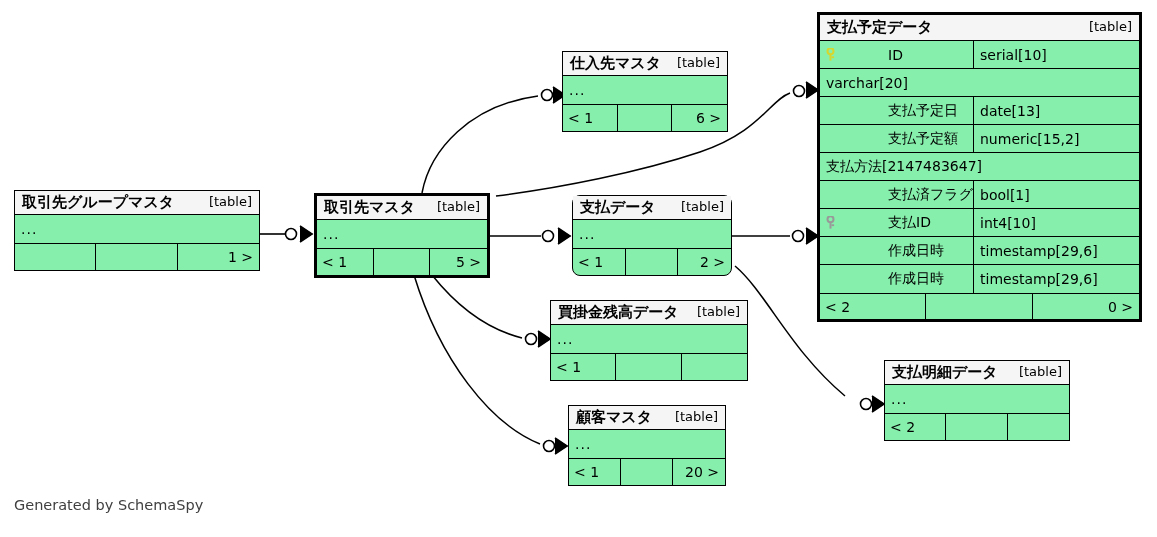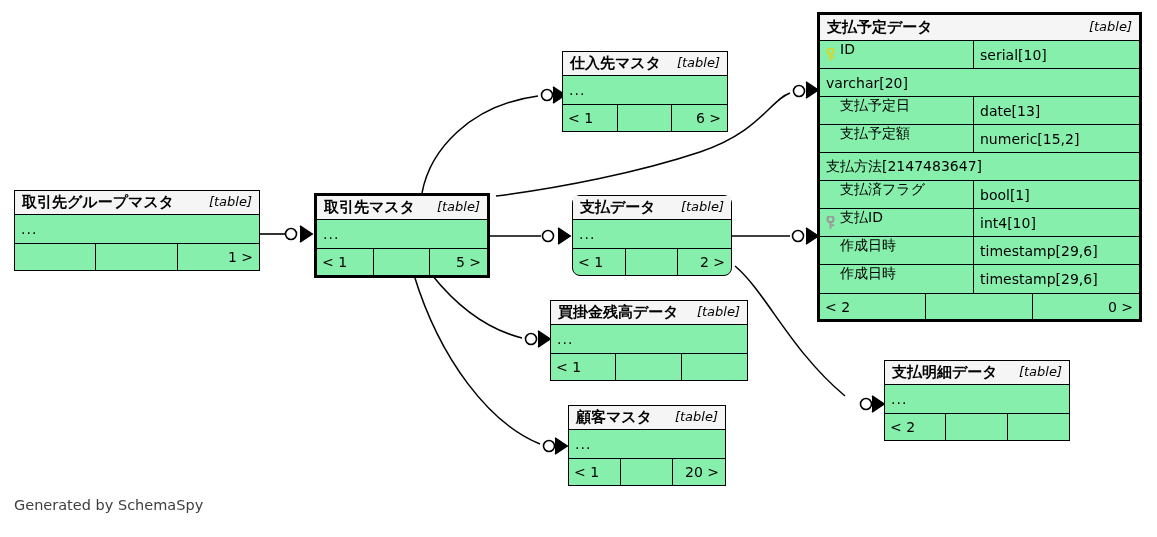--- a/index.html
+++ b/index.html
@@ -50,21 +50,20 @@
   .tbl-name {
     font-weight: bold;
     font-size: 15px;
     line-height: 18px;
   }
   .tbl-tag {
     font-size: 13px;
     line-height: 18px;
     margin-left: 14px;
     color: #000000;
-    font-style: italic;
   }
   .tbl-body {
     display: block;
   }
   .row {
     display: flex;
     border-bottom: 1px solid #000000;
     box-sizing: border-box;
     height: 28px;
   }
@@ -75,25 +74,27 @@
     width: 20px;
     min-width: 20px;
     display: flex;
     align-items: center;
     justify-content: center;
     box-sizing: border-box;
   }
   .cell-col {
     flex: 0 0 auto;
     display: flex;
+    align-items: center;
     font-size: 14px;
     border-right: 1px solid #000000;
     box-sizing: border-box;
     padding-right: 6px;
     white-space: nowrap;
+    gap: 48px;
   }
   .cell-type {
     flex: 1 1 auto;
     display: flex;
     align-items: center;
     font-size: 14px;
     padding-left: 6px;
     box-sizing: border-box;
     white-space: nowrap;
   }

